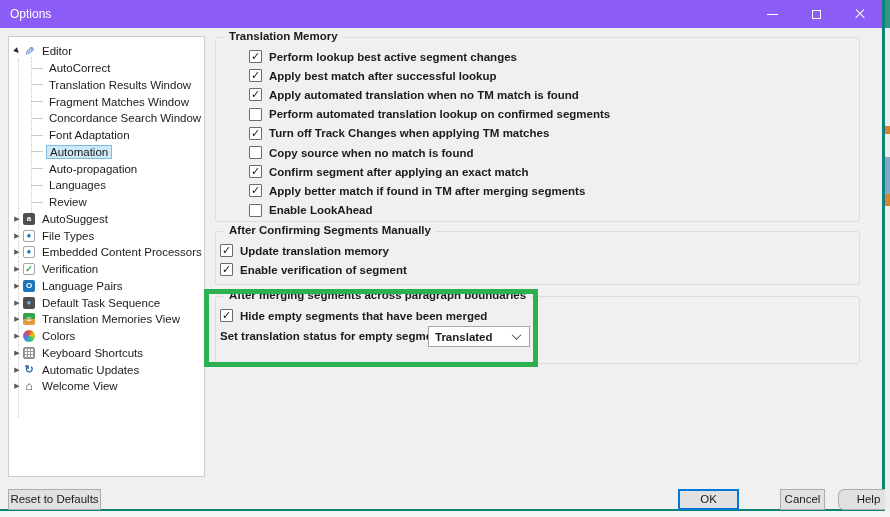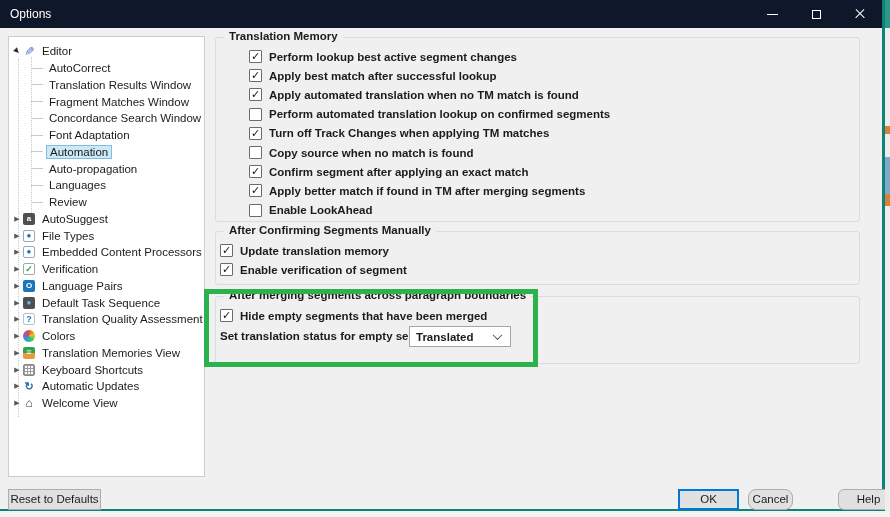--- a/index.html
+++ b/index.html
@@ -72,54 +72,54 @@
   .group-title { position:absolute; top:-8px; left:8px; background:#f0f0f0; padding:0 5px;
                  font-size:11.5px; font-weight:700; color:#1b1b1b; white-space:nowrap; }
   .checks { margin-top:9px; padding-left:4px; }
   .check-row { display:flex; align-items:center; height:19.2px; }
   .checkbox { width:13px; height:13px; border:1px solid #6b6b6b; background:#fff; border-radius:1px;
               font-size:11px; line-height:11px; text-align:center; color:#141414; margin-right:7px; flex:0 0 auto; }
   .check-label { font-size:11.5px; font-weight:700; color:#1b1b1b; white-space:nowrap; }
 
   .status-row { position:absolute; left:4px; top:33px; display:flex; align-items:center; }
   .status-label { font-size:11.5px; font-weight:700; color:#1b1b1b; white-space:nowrap; }
-  .select { position:absolute; left:193px; top:29px; width:102px; height:21px; background:#fff;
+  .select { position:absolute; left:212px; top:29px; width:102px; height:21px; background:#fff;
             border:1px solid #a6a6a6; display:flex; align-items:center; cursor:default; }
   .select-value { font-size:11.5px; font-weight:700; color:#1b1b1b; padding-left:6px; }
   .chev { width:7px; height:7px; border-right:1.6px solid #555; border-bottom:1.6px solid #555;
           transform:rotate(45deg) translate(-1px,-1px); margin-left:auto; margin-right:9px; }
 
   
   .annotation { position:absolute; left:204px; top:289px; width:334px; height:78px;
                 border:5px solid #2bb24f; pointer-events:none; z-index:6; }
 
   
   .btn { position:absolute; top:489px; height:21px; background:#e1e1e1; border:1px solid #adadad;
          font-size:11.5px; color:#1b1b1b; text-align:center; line-height:19px; cursor:default; }
   .btn-reset { left:8px; width:93px;text-align:center; }
   .btn-ok { left:678px; width:61px; border-color:#0078d7; box-shadow:inset 0 0 0 1px #0078d7; }
-  .btn-cancel { left:748px; width:45px;border-radius:8px; }
+  .btn-cancel { left:780px; width:45px; }
   .btn-help { left:838px; width:61px;border-radius:6px; }
 
   
   .bg-sliver { position:absolute; left:885px; top:0; width:5px; height:511px; background:#ededed; }
   .sliver-seg { position:absolute; left:0; width:5px; }
   .seg-titlebar { top:0; height:28px; background:#2f968a; }
   .seg-orange1 { top:126px; height:8px; background:#d9813a; }
   .seg-blue { top:157px; height:37px; background:#7fa8c9; }
   .seg-orange2 { top:194px; height:12px; background:#d9813a; }
   .bg-bottom { position:absolute; left:0; top:513px; width:890px; height:4px; background:#f4f4f4; }
 </style>
 </head>
 <body>
 
 <div class="screen">
   <div class="dialog">
 
-    <div class="titlebar" style="background: #0f172a; gap: 31px;">
+    <div class="titlebar" style="background: #8b5cf6; gap: 31px;">
       <span class="title-text">Options</span>
       <div class="win-controls">
         <div class="win-btn">
             <span class="min-glyph"></span>
           </div>
         <div class="win-btn">
             <span class="max-glyph"></span>
           </div>
         <div class="win-btn">
             <span class="close-glyph">
@@ -191,32 +191,27 @@
             <span class="ticon icon-language-pairs-icon"></span>
             <span class="tlabel">Language Pairs</span>
           </div>
           <div class="tree-row lvl0">
             <span class="arrow collapsed">▶</span>
             <span class="ticon icon-task-sequence-icon"></span>
             <span class="tlabel">Default Task Sequence</span>
           </div>
           <div class="tree-row lvl0">
             <span class="arrow collapsed">▶</span>
-            <span class="ticon icon-quality-assessment-icon"></span>
-            <span class="tlabel">Translation Quality Assessment</span>
+            <span class="ticon icon-tm-view-icon"></span>
+            <span class="tlabel">Translation Memories View</span>
           </div>
           <div class="tree-row lvl0">
             <span class="arrow collapsed">▶</span>
             <span class="ticon icon-colors-icon"></span>
             <span class="tlabel">Colors</span>
-          </div>
-          <div class="tree-row lvl0">
-            <span class="arrow collapsed">▶</span>
-            <span class="ticon icon-tm-view-icon"></span>
-            <span class="tlabel">Translation Memories View</span>
           </div>
           <div class="tree-row lvl0">
             <span class="arrow collapsed">▶</span>
             <span class="ticon icon-keyboard-icon"></span>
             <span class="tlabel">Keyboard Shortcuts</span>
           </div>
           <div class="tree-row lvl0">
             <span class="arrow collapsed">▶</span>
             <span class="ticon icon-updates-icon"></span>
             <span class="tlabel">Automatic Updates</span>

